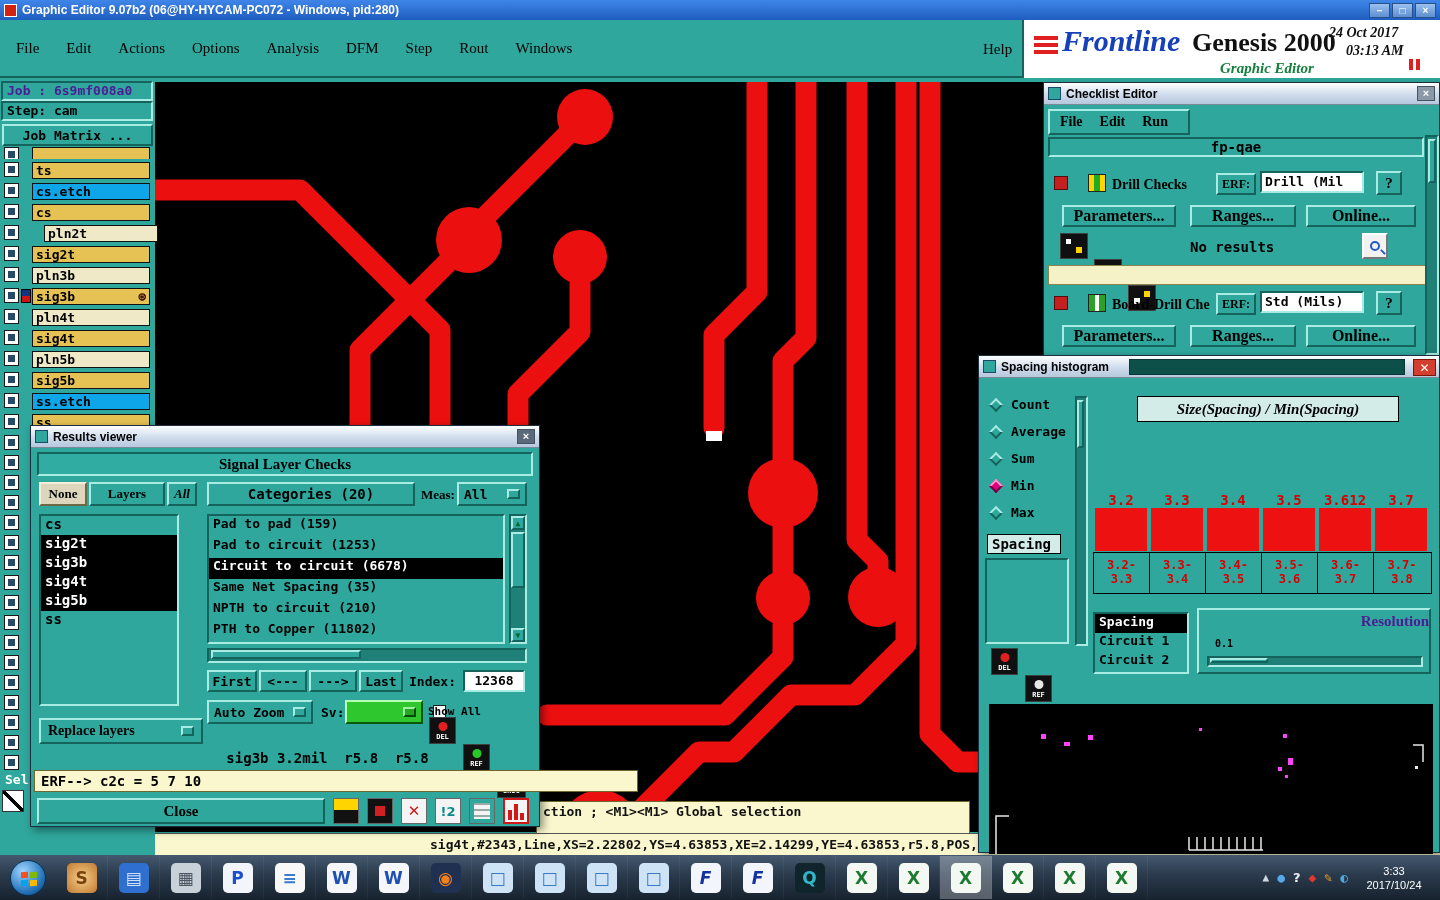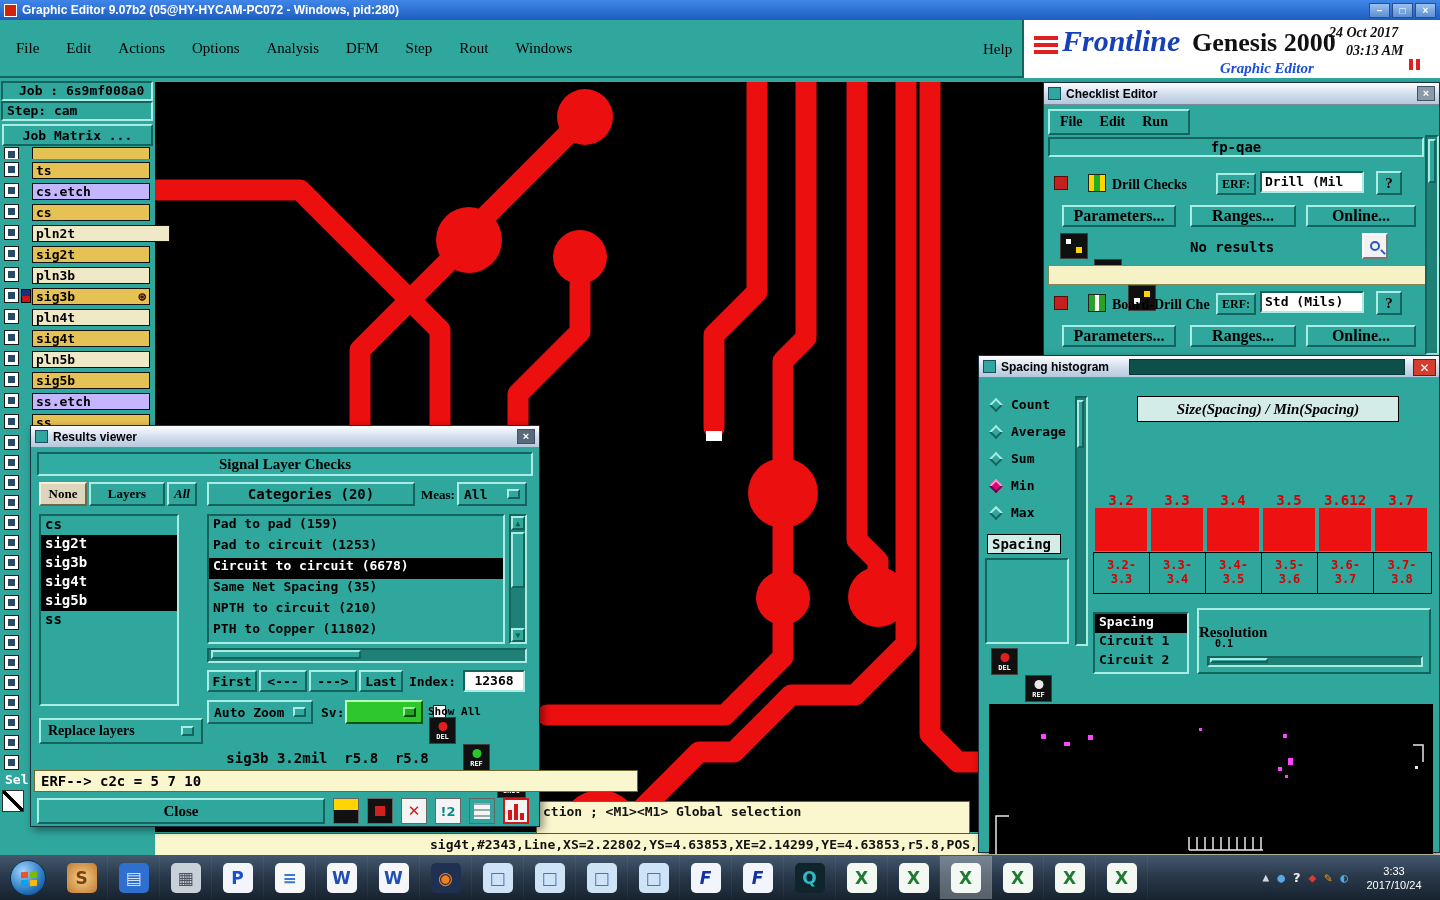--- a/index.html
+++ b/index.html
@@ -7,21 +7,21 @@
 .abs{position:absolute}
 .monob{font-family:"DejaVu Sans Mono",monospace;font-weight:bold;color:#000}
 .serifb{font-family:"Liberation Serif",serif;font-weight:bold;color:#000}
 .raised{border:2px solid;border-color:#a8ece4 #14635c #14635c #a8ece4;background:#2fa79d}
 .sunken{border:2px solid;border-color:#14635c #a8ece4 #a8ece4 #14635c;background:#2fa79d}
 .btn{display:flex;align-items:center;justify-content:center;cursor:default}
 .cb{width:15px;height:15px;background:#fff;border:1px solid #1a1a1a;position:relative;display:inline-block}
 .cb::after{content:"";position:absolute;inset:3px;background:#274a66}
 .cbs{width:13px;height:13px;background:#fff;border:1px solid #1a1a1a;display:inline-block}
 .lab{height:17px;border:1px solid #111;font:bold 13px "DejaVu Sans Mono",monospace;padding:0 3px;line-height:15px;display:flex;justify-content:space-between}
-.lab-sig{background:#e6c255}.lab-pln{background:#efe9c8}.lab-etch{background:#c4b5fd}
+.lab-sig{background:#e6c255}.lab-pln{background:#efe9c8}.lab-etch{background:#0ea5e9}
 .wt{position:absolute;left:0;top:0;right:0;height:22px;background:linear-gradient(180deg,#fdfeff,#cfdcec 55%,#b6c8dd);display:flex;align-items:center;padding:0 4px;border-bottom:1px solid #7a8a9a}
 .wt .ttl{font:bold 12px "Liberation Sans",sans-serif;color:#000;margin-left:5px}
 .wicon{width:13px;height:13px;background:#2fa79d;border:1px solid #1a4a6a;flex:0 0 auto}
 .xbtn{margin-left:auto;width:18px;height:15px;background:#8a98a8;border:1px solid #44525f;color:#fff;font:bold 11px/13px "Liberation Sans",sans-serif;text-align:center}
 .xbtn::before{content:"×"}
 .wbtn{width:21px;height:15px;background:linear-gradient(#9cc0ee,#5d8fd0);border:1px solid #2a4f86;color:#fff;font:bold 10px/13px "Liberation Sans",sans-serif;text-align:center;display:inline-block}
 .wbtn.min::before{content:"–"}.wbtn.max::before{content:"□"}.wbtn.cls::before{content:"×"}
 .optarr{width:13px;height:10px;border:2px solid;border-color:#a8ece4 #14635c #14635c #a8ece4;background:#2fa79d;flex:0 0 auto}
 .track{background:#1f8078;border:2px solid;border-color:#14635c #a8ece4 #a8ece4 #14635c}
 .thumb{position:absolute;background:#2fa79d;border:2px solid;border-color:#a8ece4 #14635c #14635c #a8ece4}
@@ -54,21 +54,21 @@
 .rangecell{width:56px;border-right:1px solid #000;text-align:center;color:#d80000;font:bold 12px/14px "DejaVu Sans Mono",monospace;padding-top:5px}
 .binlab{width:56px;text-align:center;color:#d80000;font:bold 14px "DejaVu Sans Mono",monospace;display:inline-block}
 .mag{width:10px;height:10px;border:2px solid #2458c8;border-radius:50%;position:relative}
 .mag::after{content:"";position:absolute;left:8px;top:8px;width:6px;height:2px;background:#2458c8;transform:rotate(45deg)}
 </style>
 </head>
 <body>
 
 <div class="abs" style="left:0;top:0;width:1440px;height:20px;background:linear-gradient(#3f86e8,#1f5dc0);display:flex;align-items:center;padding:0 4px;z-index:8">
   <span style="width:13px;height:13px;background:#d22210;border:1px solid #fff;margin-right:5px"></span>
-  <span style="color:#fff;font:bold 12px 'Liberation Sans',sans-serif">Graphic Editor 9.07b2 (05@HY-HYCAM-PC072 - Windows, pid:280)</span>
+  <span style="color:#fff;font:bold 12px 'Liberation Sans',sans-serif">Graphic Editor 9.07b2 (06@HY-HYCAM-PC072 - Windows, pid:280)</span>
   <span style="margin-left:auto;display:flex;gap:2px">
     <span class="wbtn min"></span>
     <span class="wbtn max"></span>
     <span class="wbtn cls"></span>
   </span>
 </div>
 
 <div class="abs" style="left:0;top:20px;width:1022px;height:58px;background:#2fa79d;border-bottom:2px solid #14635c;z-index:8">
   <div style="display:flex;align-items:center;height:100%;gap:27px;padding-left:16px;font:15px 'Liberation Serif',serif;color:#000">
     <span>File</span>
@@ -83,21 +83,21 @@
   </div>
   <span class="abs" style="left:983px;top:21px;font:15px 'Liberation Serif',serif;color:#000">Help</span>
 </div>
 
 <div class="abs" style="left:1022px;top:20px;width:418px;height:58px;background:#fff;border-left:2px solid #14635c;z-index:8">
   <span class="abs" style="left:10px;top:16px;width:24px;height:20px;background:repeating-linear-gradient(#e02020 0 4px,#fff 4px 7px)"></span>
   <span class="abs" style="left:38px;top:4px;font:bold italic 30px 'Liberation Serif',serif;color:#1640b8">Frontline</span>
   <span class="abs" style="left:168px;top:8px;font:bold 26px 'Liberation Serif',serif;color:#111">Genesis 2000</span>
   <span class="abs" style="left:305px;top:5px;font:bold italic 14px 'Liberation Serif',serif;color:#111">24 Oct 2017</span>
   <span class="abs" style="left:322px;top:23px;font:bold italic 14px 'Liberation Serif',serif;color:#111">03:13 AM</span>
-  <span class="abs" style="left:196px;top:40px;font:bold italic 15px 'Liberation Serif',serif;color:#1d4ed8">Graphic Editor</span>
+  <span class="abs" style="left:196px;top:40px;font:bold italic 15px 'Liberation Serif',serif;color:#15803d">Graphic Editor</span>
   <span class="abs" style="right:20px;bottom:8px;width:11px;height:11px;background:linear-gradient(90deg,#e02020 0 4px,#fff 4px 7px,#e02020 7px 11px)"></span>
 </div>
 
 <div class="abs" style="left:155px;top:82px;width:1285px;height:750px;background:#000;z-index:1">
   <svg width="1285" height="750" viewBox="0 0 1285 750" style="position:absolute;left:0;top:0">
     <g stroke="#ec0f0f" stroke-width="21" fill="none" stroke-linecap="round" stroke-linejoin="round">
       <path d="M0,108 H145 L285,248 V345"></path>
       <path d="M430,35 L314,151"></path>
       <path d="M292,181 L205,268 V345"></path>
       <path d="M425,202 V250 L363,312 V345"></path>
@@ -124,21 +124,21 @@
 
 <div class="abs" style="left:536px;top:801px;width:434px;height:39px;background:#faf6cd;border:1px solid #6e6830;z-index:2">
   <span style="display:block;white-space:pre;font:bold 13px/20px 'DejaVu Sans Mono',monospace;color:#111;padding-left:6px">ction ; &lt;M1&gt;&lt;M1&gt; Global selection</span>
 </div>
 
 <div class="abs" style="left:0;top:833px;width:1440px;height:22px;background:#faf6cd;border-top:1px solid #555;z-index:2">
   <span style="position:absolute;left:430px;top:3px;white-space:pre;font:bold 13px 'DejaVu Sans Mono',monospace;color:#111">sig4t,#2343,Line,XS=2.22802,YS=4.63853,XE=2.14299,YE=4.63853,r5.8,POS,Ang</span>
 </div>
 
 <div class="abs" style="left:0;top:78px;width:155px;height:777px;background:#2fa79d;z-index:3">
-  <div class="abs sunken" style="left:1px;top:3px;width:152px;height:20px;font:bold 13px/16px 'DejaVu Sans Mono',monospace;padding-left:16px;color:#000000">Job : 6s9mf008a0</div>
+  <div class="abs sunken" style="left:1px;top:3px;width:152px;height:20px;font:bold 13px/16px 'DejaVu Sans Mono',monospace;padding-left:4px;color:#4c1d95">Job : 6s9mf008a0</div>
   <div class="abs sunken" style="left:1px;top:23px;width:152px;height:20px;font:bold 13px/16px 'DejaVu Sans Mono',monospace;padding-left:4px;color:#000">Step: cam</div>
   <div class="abs raised btn" style="left:2px;top:46px;width:151px;height:22px;font:bold 13px 'DejaVu Sans Mono',monospace">Job Matrix ...</div>
 
   <div class="abs" style="left:0;top:69px;width:155px;height:12px;overflow:hidden">
     <span class="cb" style="position:absolute;left:4px;top:0"></span>
     <span class="lab lab-sig" style="position:absolute;left:32px;top:0;width:118px"></span>
   </div>
 
   <div class="abs" style="left:0;top:82px;width:155px;height:21px">
       <span class="cb" style="position:absolute;left:4px;top:2px"></span>
@@ -153,21 +153,21 @@
       </span>
     </div>
   <div class="abs" style="left:0;top:124px;width:155px;height:21px">
       <span class="cb" style="position:absolute;left:4px;top:2px"></span>
       <span class="lab lab-sig" style="position:absolute;left:32px;top:2px;width:118px">
         <span>cs</span>
       </span>
     </div>
   <div class="abs" style="left:0;top:145px;width:155px;height:21px">
       <span class="cb" style="position:absolute;left:4px;top:2px"></span>
-      <span class="lab lab-pln" style="position:absolute;left:32px;top:2px;width:138px">
+      <span class="lab lab-pln" style="position:absolute;left:44px;top:2px;width:114px">
         <span>pln2t</span>
       </span>
     </div>
   <div class="abs" style="left:0;top:166px;width:155px;height:21px">
       <span class="cb" style="position:absolute;left:4px;top:2px"></span>
       <span class="lab lab-sig" style="position:absolute;left:32px;top:2px;width:118px">
         <span>sig2t</span>
       </span>
     </div>
   <div class="abs" style="left:0;top:187px;width:155px;height:21px">
@@ -460,21 +460,21 @@
     <div class="rangecell" style="border-right:none"><span>3.7-</span><br><span>3.8</span></div>
   </div>
 
   <div class="abs sunken" style="left:114px;top:256px;width:96px;height:62px">
     <div class="hl litem sel">Spacing</div>
     <div class="hl litem">Circuit 1</div>
     <div class="hl litem">Circuit 2</div>
   </div>
 
   <div class="abs raised" style="left:218px;top:252px;width:234px;height:66px">
-    <div style="text-align:left;font:bold 15px 'Liberation Serif',serif;color:#000000;padding-top:14px">Resolution</div>
+    <div style="text-align:right;font:bold 15px 'Liberation Serif',serif;color:#4c1d95;padding-top:3px">Resolution</div>
     <span class="monob" style="position:absolute;left:16px;top:28px;font-size:10px">0.1</span>
     <div class="abs track" style="left:8px;top:46px;width:216px;height:11px">
         <span class="thumb" style="left:1px;top:0;width:58px;height:5px"></span>
       </div>
   </div>
 
   <div class="abs" style="left:10px;top:348px;width:444px;height:150px;background:#000">
     <svg width="444" height="150" viewBox="0 0 444 150">
       <g fill="#ff44ff">
         <rect x="52" y="30" width="5" height="5"></rect>

